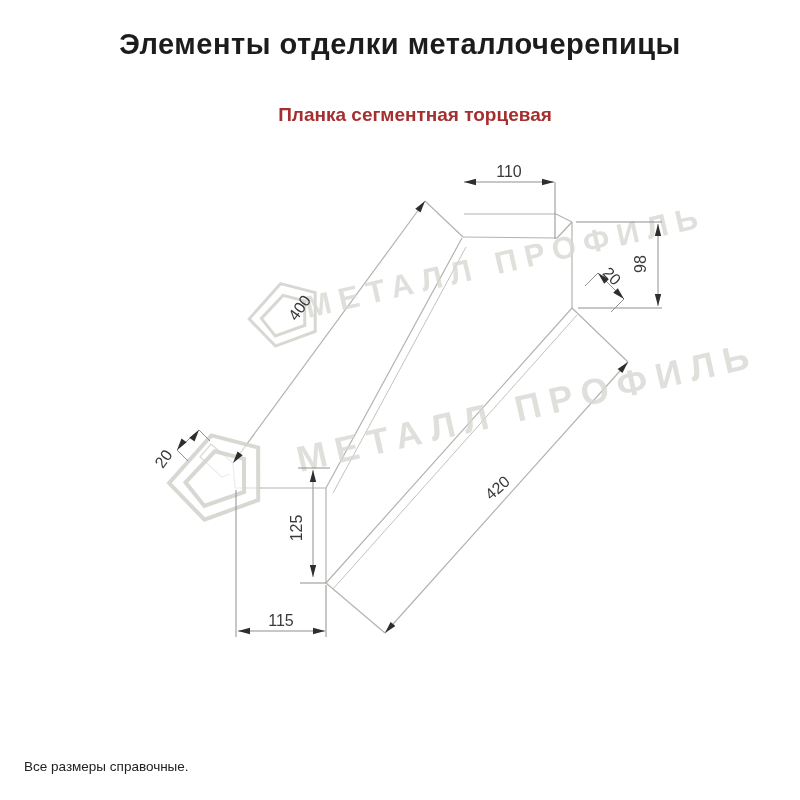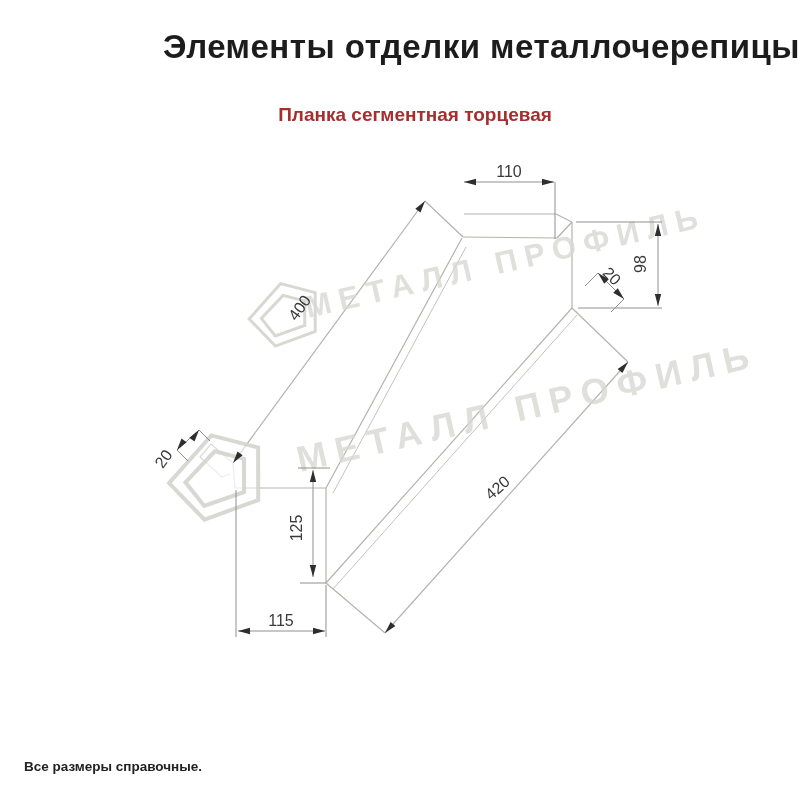--- a/index.html
+++ b/index.html
@@ -1,22 +1,22 @@
 <!DOCTYPE html>
 <html><head>
 <meta charset="utf-8">
 <style>
   html,body{margin:0;padding:0;background:#fff;}
   .page{position:relative;width:800px;height:800px;background:#ffffff;overflow:hidden;
         font-family:"Liberation Sans", sans-serif;}
-  .title{position:absolute;top:28px;left:0;width:800px;text-align:right;
-         font-size:33px;font-weight:bold;color:#1c1c1c;letter-spacing:0.5px;}
+  .title{position:absolute;top:28px;left:0;width:800px;text-align:center;
+         font-size:29px;font-weight:bold;color:#1c1c1c;letter-spacing:0.5px;}
   .subtitle{position:absolute;top:103px;left:0;width:800px;text-align:center;
             font-size:19px;font-weight:bold;line-height:23px;padding-left:15px;}
-  .footer{position:absolute;left:24px;bottom:22px;font-size:13.5px;color:#222;line-height:23px;font-weight:bold;}
+  .footer{position:absolute;left:24px;bottom:22px;font-size:13.5px;color:#222;line-height:23px;}
   svg{position:absolute;left:0;top:0;}
   .partline{stroke:#b3b3ae;stroke-width:1.2;fill:none;}
   .hemline{stroke:#c2c2bd;stroke-width:1;fill:none;}
   .dimline{stroke:#8f8f8b;stroke-width:1;fill:none;}
   .arrow{fill:#2e2e2e;stroke:none;}
   .dimtext{font-family:"Liberation Sans", sans-serif;font-size:16px;fill:#3a3a3a;}
   .wmtext{font-family:"Liberation Sans", sans-serif;font-weight:bold;fill:#d8d8d3;opacity:0.8;}
   .wmlogo{stroke:#d4d4cf;stroke-width:3;fill:rgba(255,255,255,0.55);opacity:0.9;}
 </style>
 </head>

